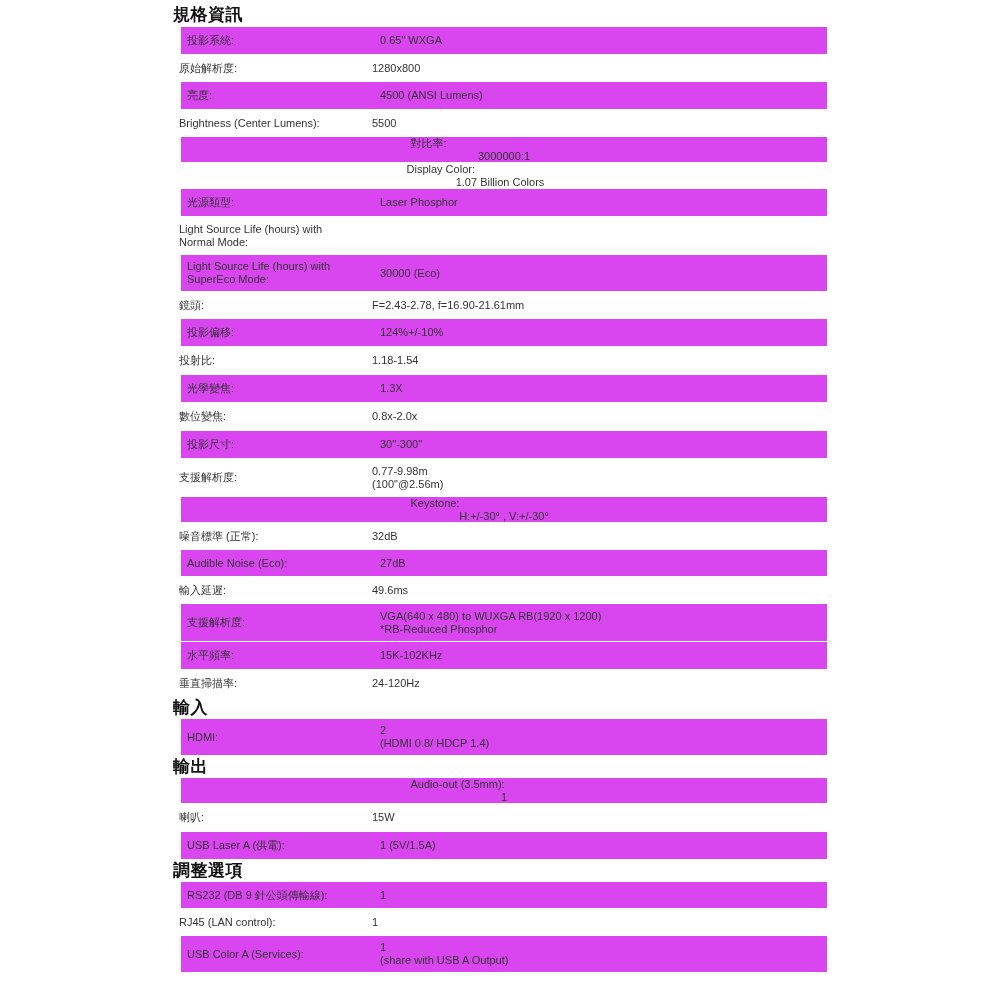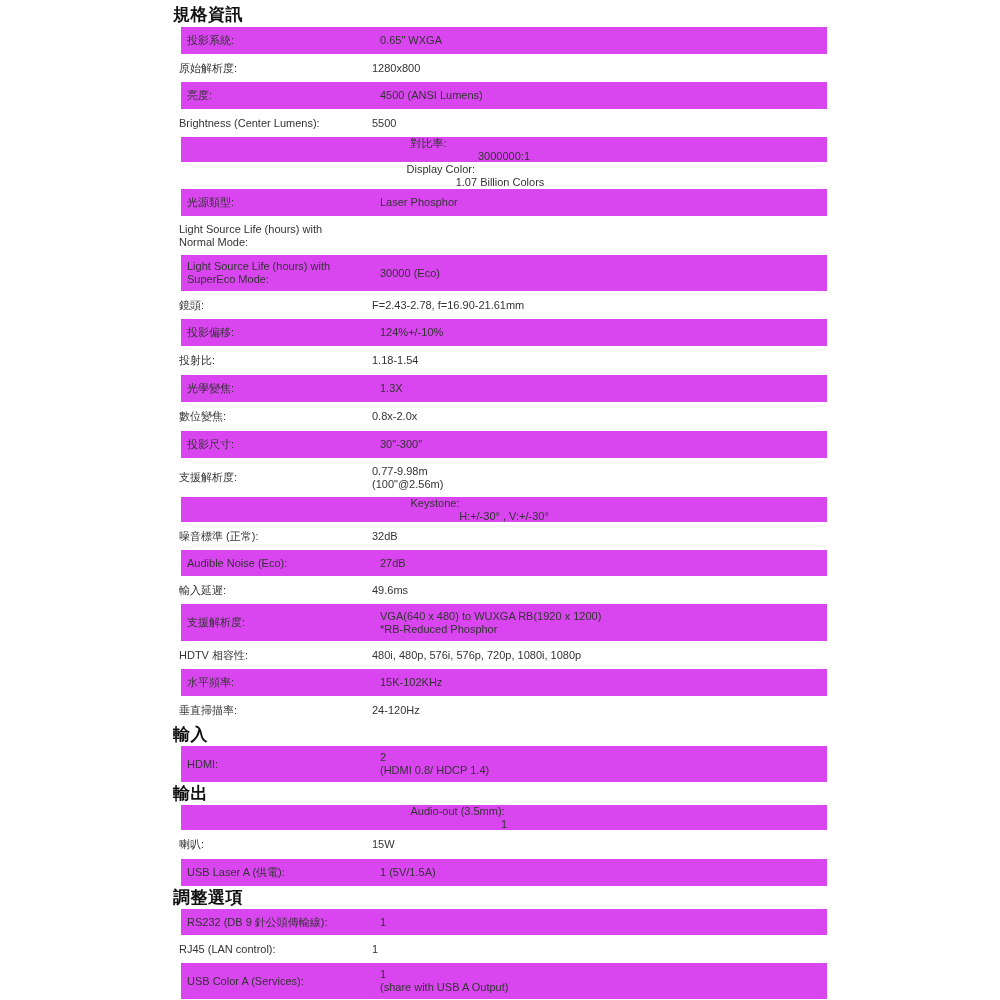--- a/index.html
+++ b/index.html
@@ -124,24 +124,20 @@
         <div class="label">輸入延遲:</div>
         <div class="value">49.6ms</div>
       </div>
     <div class="row gray h38">
         <div class="label">支援解析度:</div>
         <div class="value">
           <span>VGA(640 x 480) to WUXGA RB(1920 x 1200)</span>
           <span>*RB-Reduced Phosphor</span>
         </div>
       </div>
-    <div class="row h27">
-        <div class="label">HDTV 相容性:</div>
-        <div class="value">480i, 480p, 576i, 576p, 720p, 1080i, 1080p</div>
-      </div>
     <div class="row gray h28">
         <div class="label">水平頻率:</div>
         <div class="value">15K-102KHz</div>
       </div>
     <div class="row h27">
         <div class="label">垂直掃描率:</div>
         <div class="value">24-120Hz</div>
       </div>
   </div>
 

